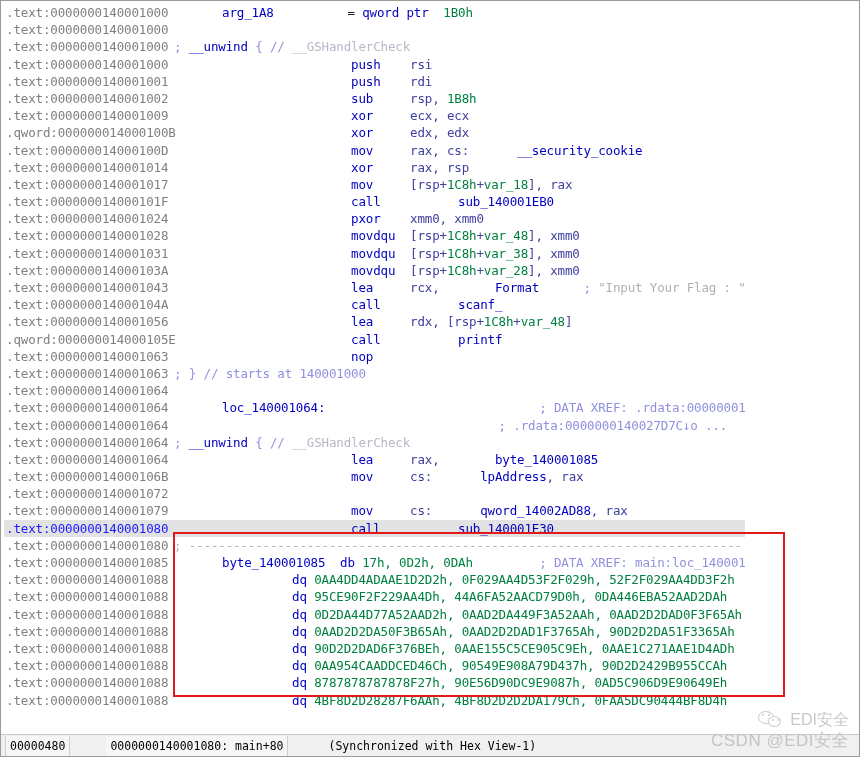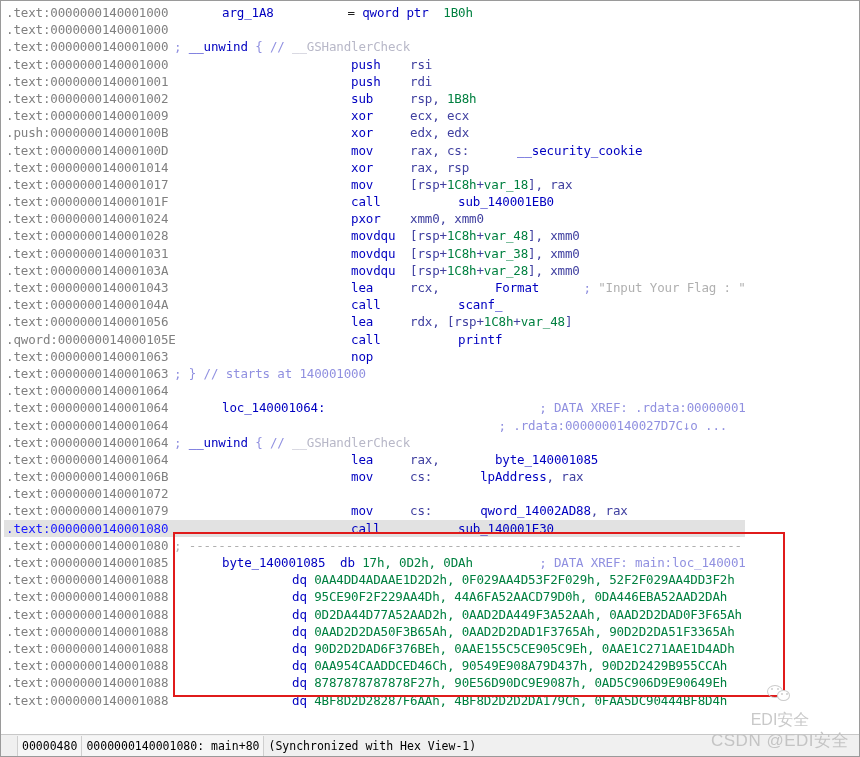--- a/index.html
+++ b/index.html
@@ -89,42 +89,42 @@
     font-size: 11.5px;
     color: #000;
   }
   .sb-cell {
     height: 20px;
     line-height: 20px;
     padding: 0 4px;
     background: #f6f6f6;
     border-right: 1px solid #cfcfcf;
     white-space: pre;
-  }
-  .sb-cell.first { border-left: 1px solid #cfcfcf; margin-left: 16px; }
+    margin-left: 36px;
+  }
+  .sb-cell.first { border-left: 1px solid #cfcfcf; margin-left: 4px; }
 
   
   #watermark {
     position: absolute;
     right: 10px;
     bottom: 4px;
     text-align: right;
     font-family: "Liberation Sans", sans-serif;
     pointer-events: none;
     user-select: none;
   }
   #wm-top {
     display: flex;
     align-items: center;
     justify-content: flex-end;
     gap: 6px;
     color: #c9c9c9;
     font-size: 16px;
     line-height: 20px;
-    flex-direction: column;
   }
   #wm-bottom {
     color: #c4c4c4;
     font-size: 17px;
     line-height: 22px;
     letter-spacing: 0.5px;
   }
   .wechat {
     position: relative;
     width: 26px; height: 19px;
@@ -146,21 +146,21 @@
 <div id="app">
 
   <div id="listing">
       <div class="row"><span class="addr">.text:0000000140001000</span><span class="body"><span class="t-name">arg_1A8</span><span class="t-plain">          = </span><span class="t-key">qword ptr</span><span class="t-plain">  </span><span class="t-num">1B0h</span></span></div>
       <div class="row"><span class="addr">.text:0000000140001000</span><span class="body"></span></div>
       <div class="row"><span class="addr">.text:0000000140001000</span><span class="body"><span class="t-cmt">; </span><span class="t-key">__unwind</span><span class="t-cmt"> { // </span><span class="t-dim">__GSHandlerCheck</span></span></div>
       <div class="row"><span class="addr">.text:0000000140001000</span><span class="body"><span class="t-plain">                        </span><span class="t-key">push</span><span class="t-plain">    </span><span class="t-reg">rsi</span></span></div>
       <div class="row"><span class="addr">.text:0000000140001001</span><span class="body"><span class="t-plain">                        </span><span class="t-key">push</span><span class="t-plain">    </span><span class="t-reg">rdi</span></span></div>
       <div class="row"><span class="addr">.text:0000000140001002</span><span class="body"><span class="t-plain">                        </span><span class="t-key">sub</span><span class="t-plain">     </span><span class="t-reg">rsp, </span><span class="t-num">1B8h</span></span></div>
       <div class="row"><span class="addr">.text:0000000140001009</span><span class="body"><span class="t-plain">                        </span><span class="t-key">xor</span><span class="t-plain">     </span><span class="t-reg">ecx, ecx</span></span></div>
-      <div class="row"><span class="addr">.push:000000014000100B</span><span class="body"><span class="t-plain">                        </span><span class="t-key">xor</span><span class="t-plain">     </span><span class="t-reg">edx, edx</span></span></div>
+      <div class="row"><span class="addr">.qword:000000014000100B</span><span class="body"><span class="t-plain">                        </span><span class="t-key">xor</span><span class="t-plain">     </span><span class="t-reg">edx, edx</span></span></div>
       <div class="row"><span class="addr">.text:000000014000100D</span><span class="body"><span class="t-plain">                        </span><span class="t-key">mov</span><span class="t-plain">     </span><span class="t-reg">rax, cs:</span><span class="t-name">__security_cookie</span></span></div>
       <div class="row"><span class="addr">.text:0000000140001014</span><span class="body"><span class="t-plain">                        </span><span class="t-key">xor</span><span class="t-plain">     </span><span class="t-reg">rax, rsp</span></span></div>
       <div class="row"><span class="addr">.text:0000000140001017</span><span class="body"><span class="t-plain">                        </span><span class="t-key">mov</span><span class="t-plain">     </span><span class="t-reg">[rsp+</span><span class="t-num">1C8h</span><span class="t-reg">+</span><span class="t-num">var_18</span><span class="t-reg">], rax</span></span></div>
       <div class="row"><span class="addr">.text:000000014000101F</span><span class="body"><span class="t-plain">                        </span><span class="t-key">call</span><span class="t-plain">    </span><span class="t-name">sub_140001EB0</span></span></div>
       <div class="row"><span class="addr">.text:0000000140001024</span><span class="body"><span class="t-plain">                        </span><span class="t-key">pxor</span><span class="t-plain">    </span><span class="t-reg">xmm0, xmm0</span></span></div>
       <div class="row"><span class="addr">.text:0000000140001028</span><span class="body"><span class="t-plain">                        </span><span class="t-key">movdqu</span><span class="t-plain">  </span><span class="t-reg">[rsp+</span><span class="t-num">1C8h</span><span class="t-reg">+</span><span class="t-num">var_48</span><span class="t-reg">], xmm0</span></span></div>
       <div class="row"><span class="addr">.text:0000000140001031</span><span class="body"><span class="t-plain">                        </span><span class="t-key">movdqu</span><span class="t-plain">  </span><span class="t-reg">[rsp+</span><span class="t-num">1C8h</span><span class="t-reg">+</span><span class="t-num">var_38</span><span class="t-reg">], xmm0</span></span></div>
       <div class="row"><span class="addr">.text:000000014000103A</span><span class="body"><span class="t-plain">                        </span><span class="t-key">movdqu</span><span class="t-plain">  </span><span class="t-reg">[rsp+</span><span class="t-num">1C8h</span><span class="t-reg">+</span><span class="t-num">var_28</span><span class="t-reg">], xmm0</span></span></div>
       <div class="row"><span class="addr">.text:0000000140001043</span><span class="body"><span class="t-plain">                        </span><span class="t-key">lea</span><span class="t-plain">     </span><span class="t-reg">rcx, </span><span class="t-name">Format</span><span class="t-plain">      </span><span class="t-cmt">; </span><span class="t-str">"Input Your Flag : "</span></span></div>
       <div class="row"><span class="addr">.text:000000014000104A</span><span class="body"><span class="t-plain">                        </span><span class="t-key">call</span><span class="t-plain">    </span><span class="t-name">scanf_</span></span></div>

